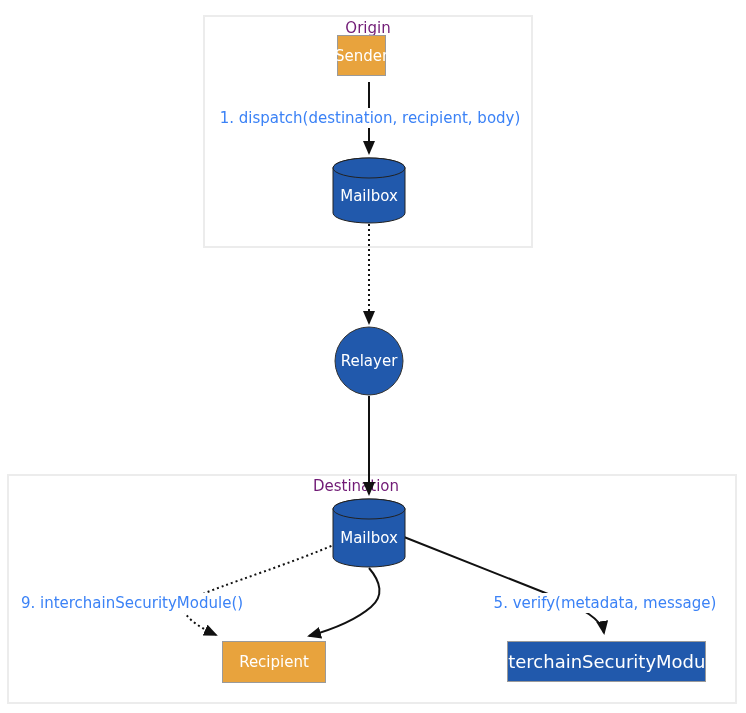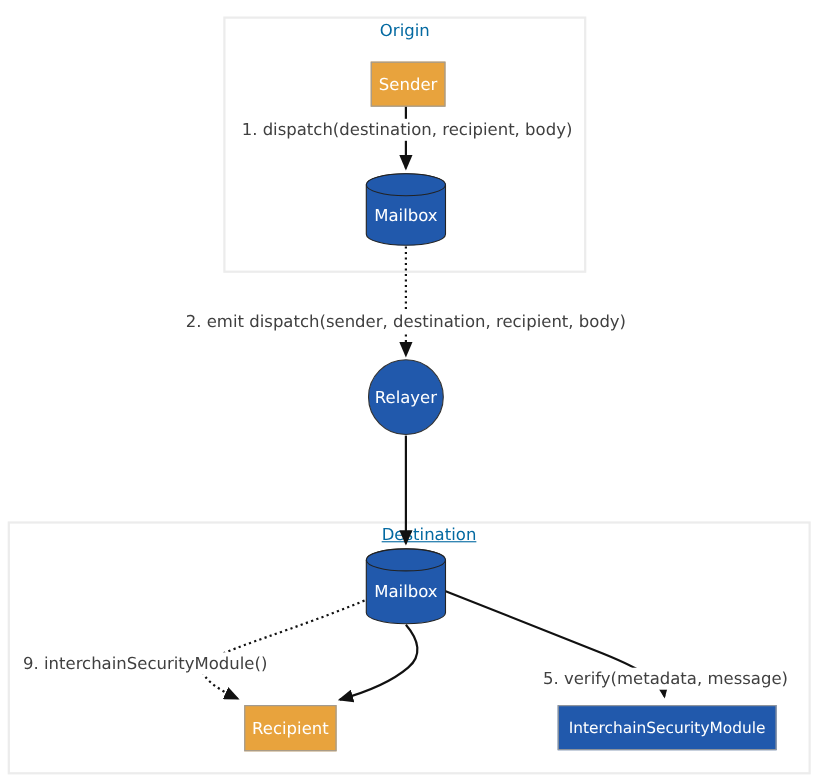--- a/index.html
+++ b/index.html
@@ -3,49 +3,49 @@
 <meta charset="utf-8">
 <style>
   html,body{margin:0;padding:0;background:#ffffff;}
   body{font-family:"DejaVu Sans","Liberation Sans",sans-serif;}
   .stage{position:relative;width:746px;height:713px;background:#ffffff;overflow:hidden;}
 
   
   .section-box{position:absolute;border:2px solid #ececec;background:#ffffff;box-sizing:border-box;}
   .origin-box{left:203px;top:15px;width:330px;height:233px;}
   .destination-box{left:7px;top:474px;width:730px;height:230px;}
-  .section-title{position:absolute;transform:translateX(-50%);font-size:15px;color:#0369a1;white-space:nowrap;z-index:0;}
+  .section-title{position:absolute;transform:translateX(-50%);font-size:15px;color:#701a75;white-space:nowrap;z-index:0;}
 
   
   .edge-layer{position:absolute;left:0;top:0;z-index:1;}
   .edge-layer text{font-family:"DejaVu Sans","Liberation Sans",sans-serif;font-size:15px;fill:#ffffff;}
 
   
   .node{position:absolute;display:flex;align-items:center;justify-content:center;
         color:#ffffff;font-size:15px;box-sizing:border-box;z-index:2;white-space:nowrap;}
   .node-orange{background:#e8a33d;border:1px solid #9a9a9a;}
   .node-blue{background:#2159ac;border:1px solid #9a9a9a;}
-  .sender-node{left:337px;top:56px;width:68px;height:41px;}
-  .recipient-node{left:222px;top:641px;width:84px;height:42px;}
-  .ism-node{left:507px;top:641px;width:199px;height:41px;font-size:14px;}
+  .sender-node{left:337px;top:35px;width:49px;height:41px;}
+  .recipient-node{left:222px;top:641px;width:104px;height:42px;}
+  .ism-node{left:507px;top:641px;width:199px;height:41px;font-size:18px;}
 
   
   .edge-label{position:absolute;transform:translate(-50%,-50%);background:#ffffff;
-              padding:1px 4px;font-size:15px;color:#404040;white-space:nowrap;z-index:2;}
+              padding:1px 4px;font-size:15px;color:#3b82f6;white-space:nowrap;z-index:2;}
 </style>
 </head>
 <body>
 
 <div class="stage">
 
   <div class="section-box origin-box"></div>
   <div class="section-title" style="left:368px;top:19px;">Origin</div>
 
   <div class="section-box destination-box"></div>
-  <div class="section-title" style="left:390px;top:477px;text-decoration:underline;">Destination</div>
+  <div class="section-title" style="left:356px;top:477px;">Destination</div>
 
   <svg class="edge-layer" width="746" height="713" viewBox="0 0 746 713">
     <defs>
       <marker id="arrow" markerUnits="userSpaceOnUse" markerWidth="14" markerHeight="12" viewBox="0 0 14 12" refX="12" refY="6" orient="auto">
         <path d="M0,0 L14,6 L0,12 Z" fill="#111111"></path>
       </marker>
     </defs>
 
     <path d="M 369 82 L 369 153" stroke="#111111" stroke-width="2" fill="none" marker-end="url(#arrow)"></path>
 
@@ -75,17 +75,16 @@
       <ellipse cx="369" cy="509" rx="36" ry="10" fill="#2159ac" stroke="#222222" stroke-width="1"></ellipse>
       <text x="369" y="543" text-anchor="middle">Mailbox</text>
     </g>
   </svg>
 
   <div class="node node-orange sender-node">Sender</div>
   <div class="node node-orange recipient-node">Recipient</div>
   <div class="node node-blue ism-node">InterchainSecurityModule</div>
 
   <div class="edge-label" style="left:370px;top:118px;">1. dispatch(destination, recipient, body)</div>
-  <div class="edge-label" style="left:369px;top:292px;">2. emit dispatch(sender, destination, recipient, body)</div>
   <div class="edge-label" style="left:132px;top:603px;">9. interchainSecurityModule()</div>
-  <div class="edge-label" style="left:605px;top:617px;">5. verify(metadata, message)</div>
+  <div class="edge-label" style="left:605px;top:603px;">5. verify(metadata, message)</div>
 
 </div>
 
 </body></html>

